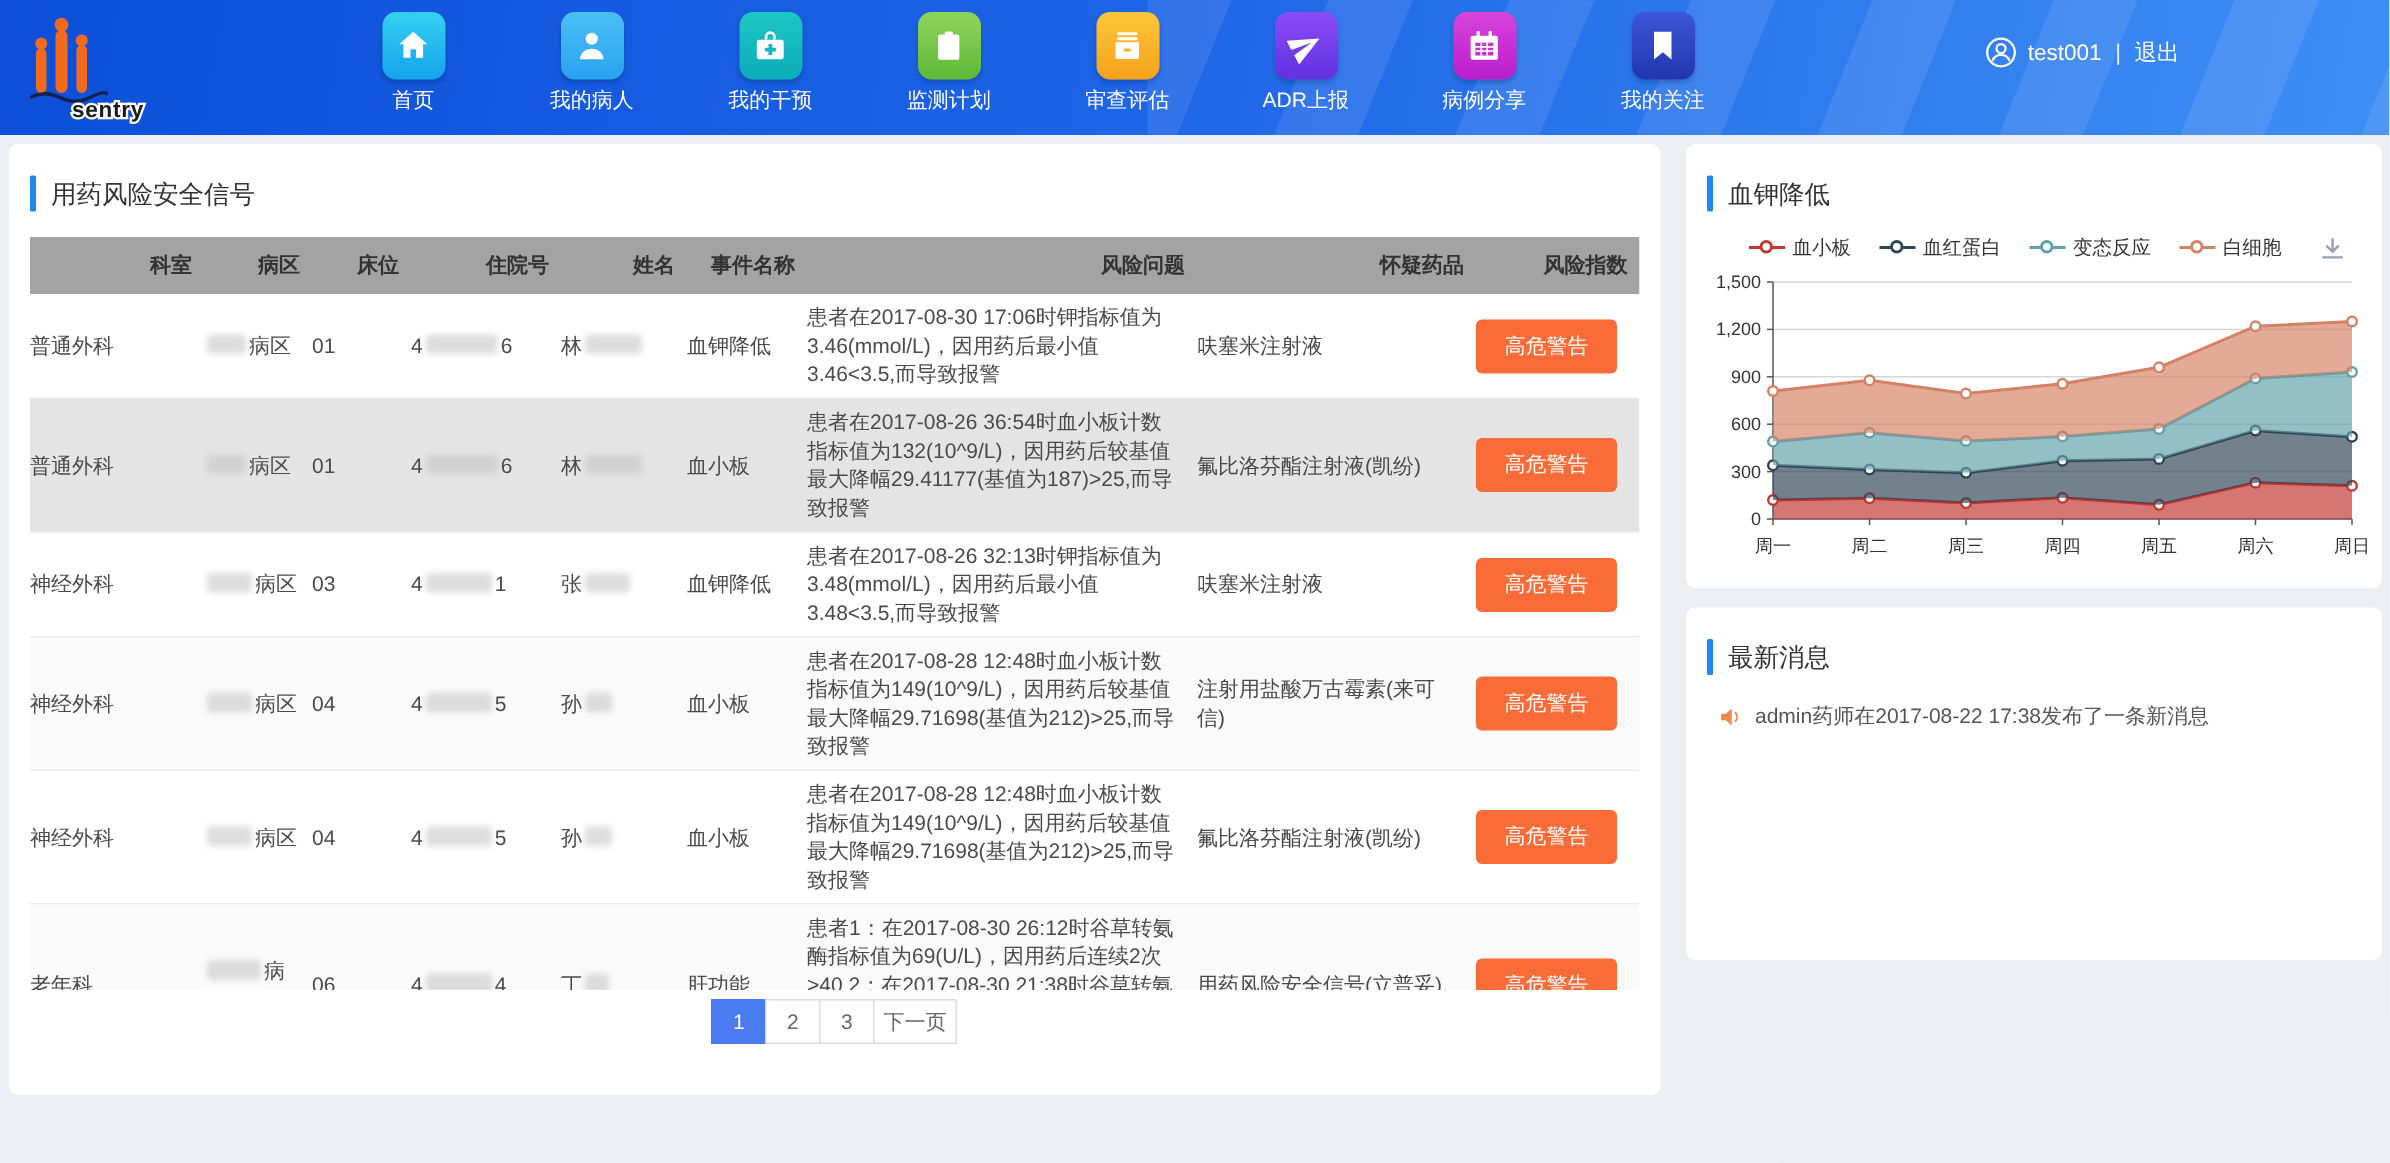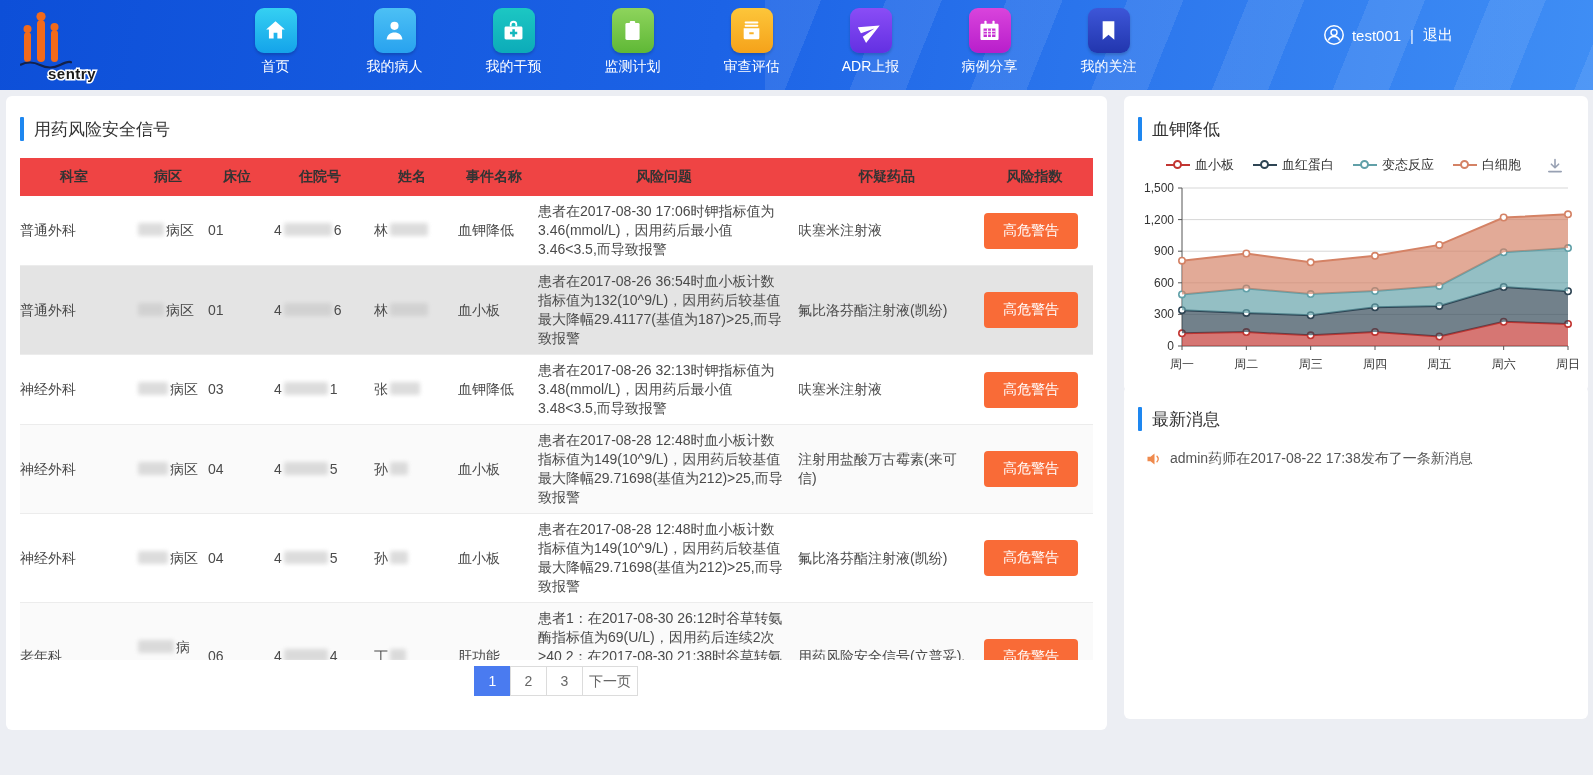--- a/index.html
+++ b/index.html
@@ -24,28 +24,28 @@
   .nav-tile { width:42px; height:45px; border-radius:9px; margin:2px auto 0; display:flex;
     align-items:center; justify-content:center; box-shadow:0 2px 3px rgba(0,0,0,.18); }
   .nav-tile svg { width:25px; height:25px; fill:#fff; }
   .nav-label { margin-top:5px; font-size:14px; color:#fff; }
   .user-box { position:absolute; right:140px; top:24px; display:flex; align-items:center; gap:7px; color:#fff; font-size:15px; }
   .user-box .divider { opacity:.9; padding:0 2px; }
   
   .card { position:absolute; background:#fff; border-radius:6px; }
   .card-main  { left:6px;    top:96px;  width:1101px; height:634px; padding:0 14px; }
   .card-chart { left:1124px; top:96px;  width:464px;  height:296px; }
-  .card-news  { left:1124px; top:386px; width:464px;  height:333px; }
+  .card-news  { left:1124px; top:405px; width:464px;  height:235px; }
   .sec-title { display:flex; align-items:center; height:26px; margin-top:20px; }
   .sec-bar { width:4px; height:24px; background:#1e87f0; border-radius:1px; }
   .sec-text { padding-left:10px; font-size:17px; color:#333; }
   
   .table-clip { margin-top:16px; height:502px; overflow:hidden; }
   table { border-collapse:collapse; table-layout:fixed; width:1073px; }
-  thead th { background:#ef4444; font-size:14px; font-weight:bold; color:#333; text-align:center;
+  thead th { background:#a3a3a3; font-size:14px; font-weight:bold; color:#333; text-align:right;
     padding:10px 8px 10px 0; }
   tbody td { font-size:14px; color:#4a4a4a; line-height:19px; padding:6px 10px 6px 0;
     border-bottom:1px solid #ececec; vertical-align:middle; }
   tbody tr:nth-child(even) { background:#fafafa; }
   tbody tr.hl { background:#e4e4e4; }
   .blur-seg { display:inline-block; height:13px; background:#c6c6c6; opacity:.6; filter:blur(2px);
     border-radius:2px; vertical-align:-1px; margin:0 2px; }
   .sev-btn { background:#f96b37; color:#fff; border:none; border-radius:4px; font-size:14px;
     padding:9px 19px; cursor:pointer; font-family:inherit; }
   

